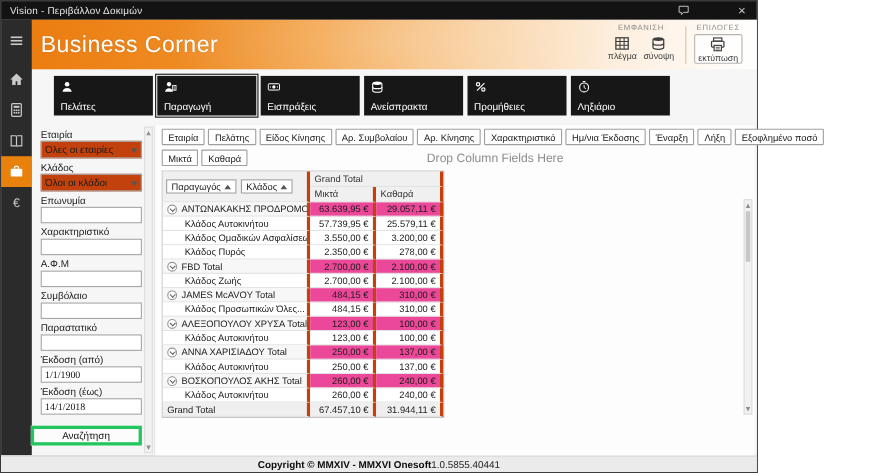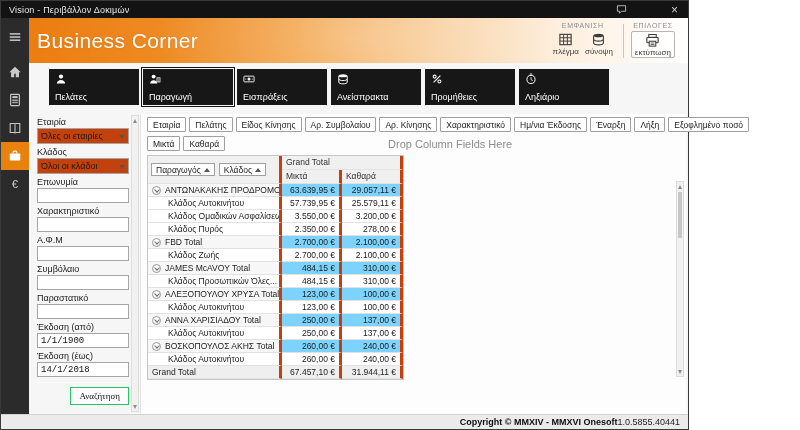--- a/index.html
+++ b/index.html
@@ -49,25 +49,25 @@
   .tab-icon svg{width:12px;height:12px;color:#fff}
   .tab-label{line-height:10px;white-space:nowrap}
 
   
   .content{flex:1;display:flex;min-height:0;padding:2px 2px 0 8px;background:#f6f6f6}
 
   
   .filters{width:92px;flex:0 0 92px;display:flex;flex-direction:column;font-size:9px;color:#1b1b1b;padding-top:1px}
   .field{margin-bottom:1px}
   .flabel{margin:2px 0 1px;line-height:10px;white-space:nowrap}
-  .finput{width:100%;height:15px;border:1px solid #a5a5a5;background:#fff;font-size:9px;padding:0 3px;font-family:Liberation Mono, monospace;color:#111}
+  .finput{width:100%;height:15px;border:1px solid #a5a5a5;background:#fff;font-size:9px;padding:0 3px;font-family:Liberation Serif, serif;color:#111}
   .fselect{position:relative;display:flex;align-items:center;height:16px;border:1px solid #a5a5a5;background:#c2410c;padding:0 13px 0 3px;cursor:pointer}
   .selval{white-space:nowrap;overflow:hidden}
   .arrow-dn{position:absolute;right:3px;top:6px;width:0;height:0;border-left:3px solid transparent;border-right:3px solid transparent;border-top:4px solid #555}
-  .search-btn{align-self:flex-end;margin-top:9px;height:18px;padding:0 8px;border:1px solid #22c55e;background:#fcfcfc;font-size:9px;font-family:Liberation Serif, serif;cursor:pointer;color:#111}
+  .search-btn{align-self:flex-end;margin-top:9px;height:18px;padding:0 26px;border:3px solid #22c55e;background:#fcfcfc;font-size:9px;font-family:Liberation Sans, sans-serif;cursor:pointer;color:#111}
 
   
   .vscroll{width:8px;display:flex;flex-direction:column;background:#f1f1f1;border:1px solid #ddd}
   .filters-sb{margin:1px 1px 2px 2px;flex:0 0 8px}
   .pivot-sb{position:absolute;right:2px;top:67px;height:196px}
   .sb-arrow{height:9px;position:relative;flex:0 0 9px;cursor:pointer}
   .sb-arrow::after{content:"";position:absolute;left:1px;border-left:2.5px solid transparent;border-right:2.5px solid transparent}
   .sb-arrow.up::after{top:2.5px;border-bottom:4px solid #8c8c8c}
   .sb-arrow.down::after{bottom:2.5px;border-top:4px solid #8c8c8c}
   .sb-track{flex:1;position:relative}
@@ -84,28 +84,28 @@
   .pt-grid{display:grid;grid-template-columns:134px 60px 61px;grid-template-rows:14px 14px;grid-auto-rows:13px;font-size:8.5px;color:#1c1c1c}
   .pc{border-right:3px solid #c2410c;border-bottom:1px solid #e2e2e2;padding:0 4px;line-height:12px;white-space:nowrap;overflow:hidden}
   .hc{background:#f0f0f0;color:#333}
   .corner{display:flex;align-items:center;gap:4px;padding:2px 3px;background:#f0f0f0}
   .fchip{height:13px;display:flex;align-items:center;gap:3px;padding:0 4px;border:1px solid #a0a0a0;background:#fff;font-size:8.5px;cursor:pointer}
   .tri-up{width:0;height:0;border-left:3px solid transparent;border-right:3px solid transparent;border-bottom:4px solid #555}
   .lab{display:flex;align-items:center}
   .lab.total{background:#f7f7f7;cursor:default}
   .lab.detail{padding-left:20px;background:#fff}
   .val{text-align:right}
-  .val.total{background:#7dd3fc}
+  .val.total{background:#ec4899}
   .val.detail{background:#fff}
   .gtr{background:#efefef !important}
   .exp{width:9px;height:9px;border:1px solid #979797;border-radius:50%;background:#fff;display:inline-block;margin-right:4px;position:relative;flex:0 0 9px;cursor:pointer}
   .exp::after{content:"";position:absolute;left:2px;top:1.5px;width:3px;height:3px;border-left:1px solid #666;border-bottom:1px solid #666;transform:rotate(-45deg)}
 
   
-  .footer{height:15px;flex:0 0 15px;background:#ebebeb;border-top:1px solid #d2d2d2;display:flex;align-items:center;justify-content:flex-end;padding:0 8px;font-size:9px}
+  .footer{height:15px;flex:0 0 15px;background:#ebebeb;border-top:1px solid #d2d2d2;display:flex;align-items:center;justify-content:center;padding:0 8px;font-size:9px}
   .copyright{font-weight:700;color:#0d0d0d}
   .version{color:#222}
 </style>
 </head>
 <body>
 
 <div class="window">
 
   <div class="titlebar">
     <span class="title">Vision - Περιβάλλον Δοκιμών</span>

